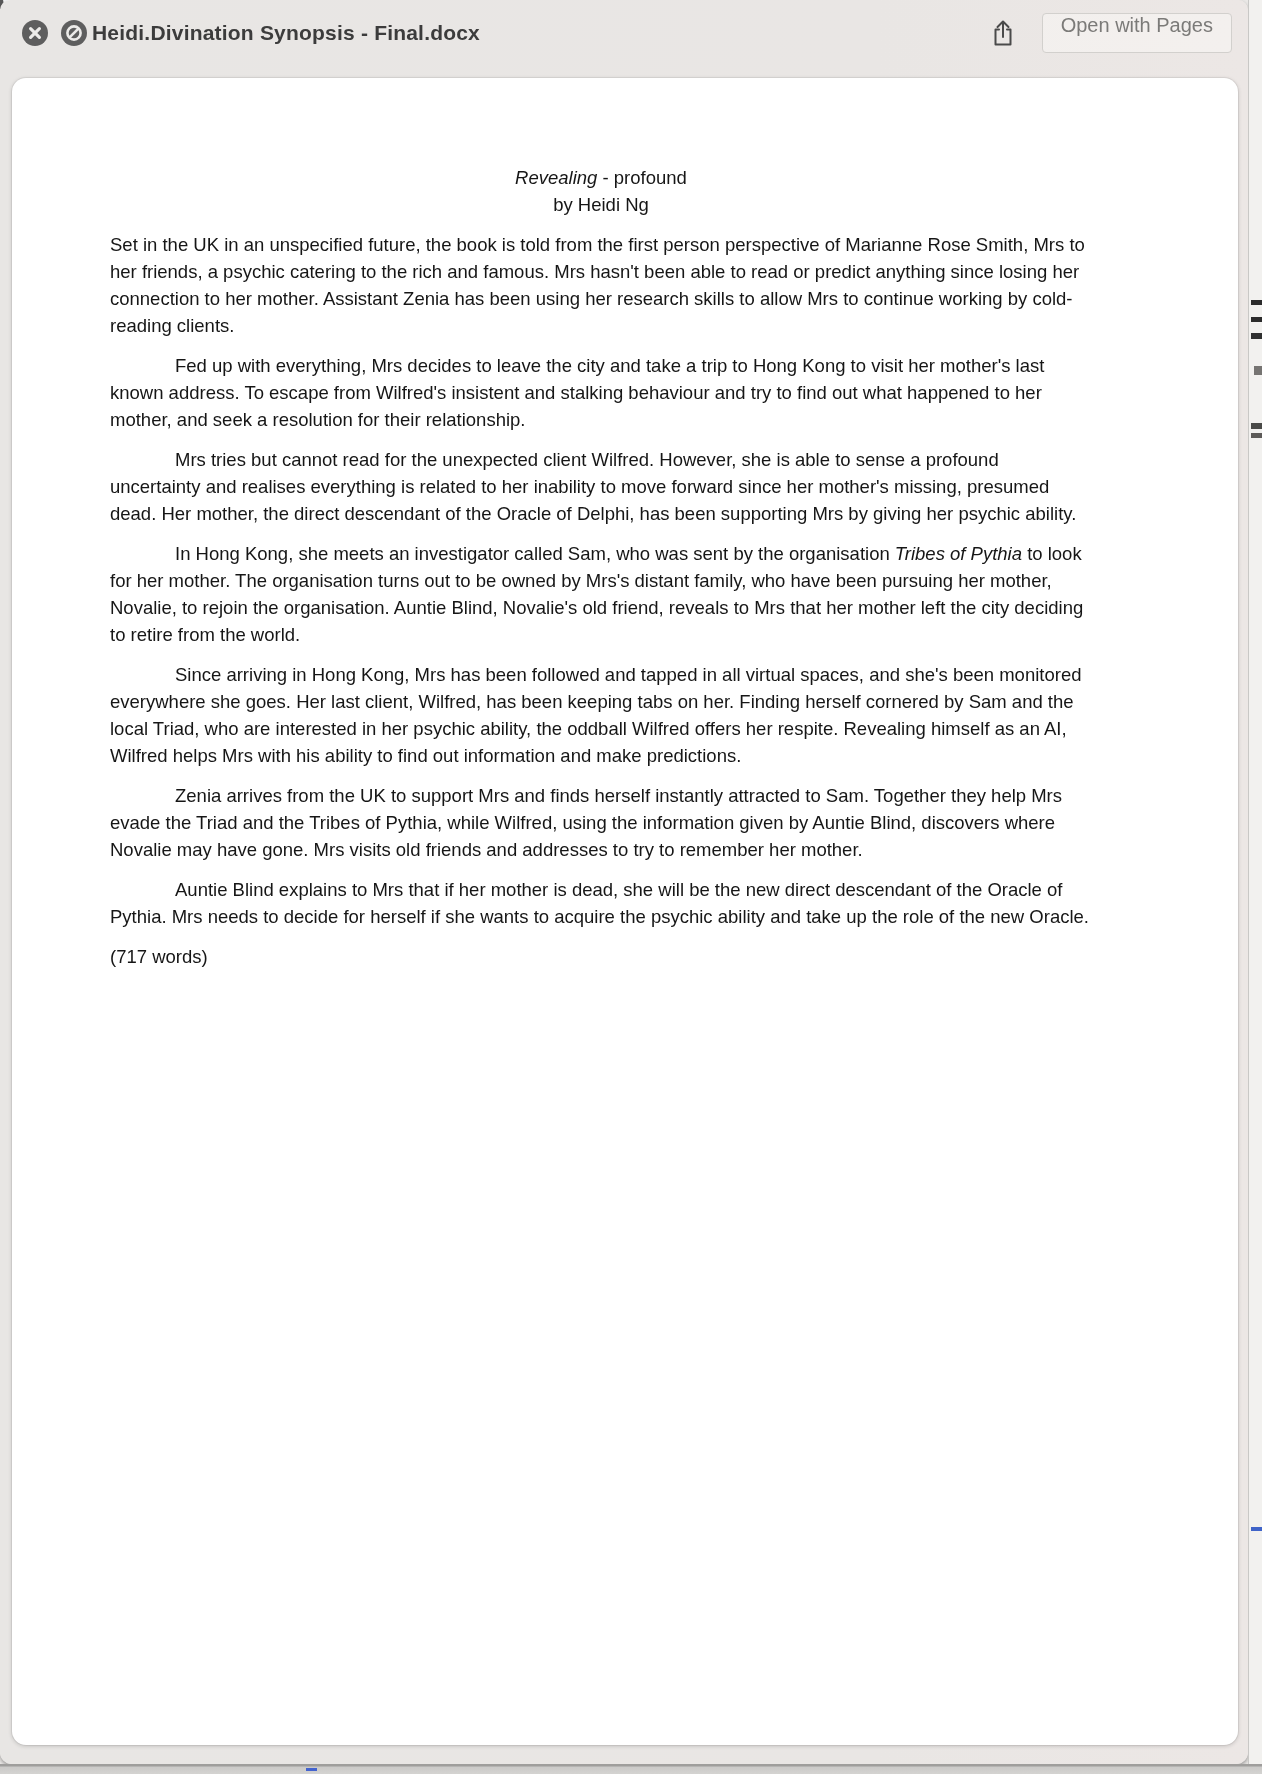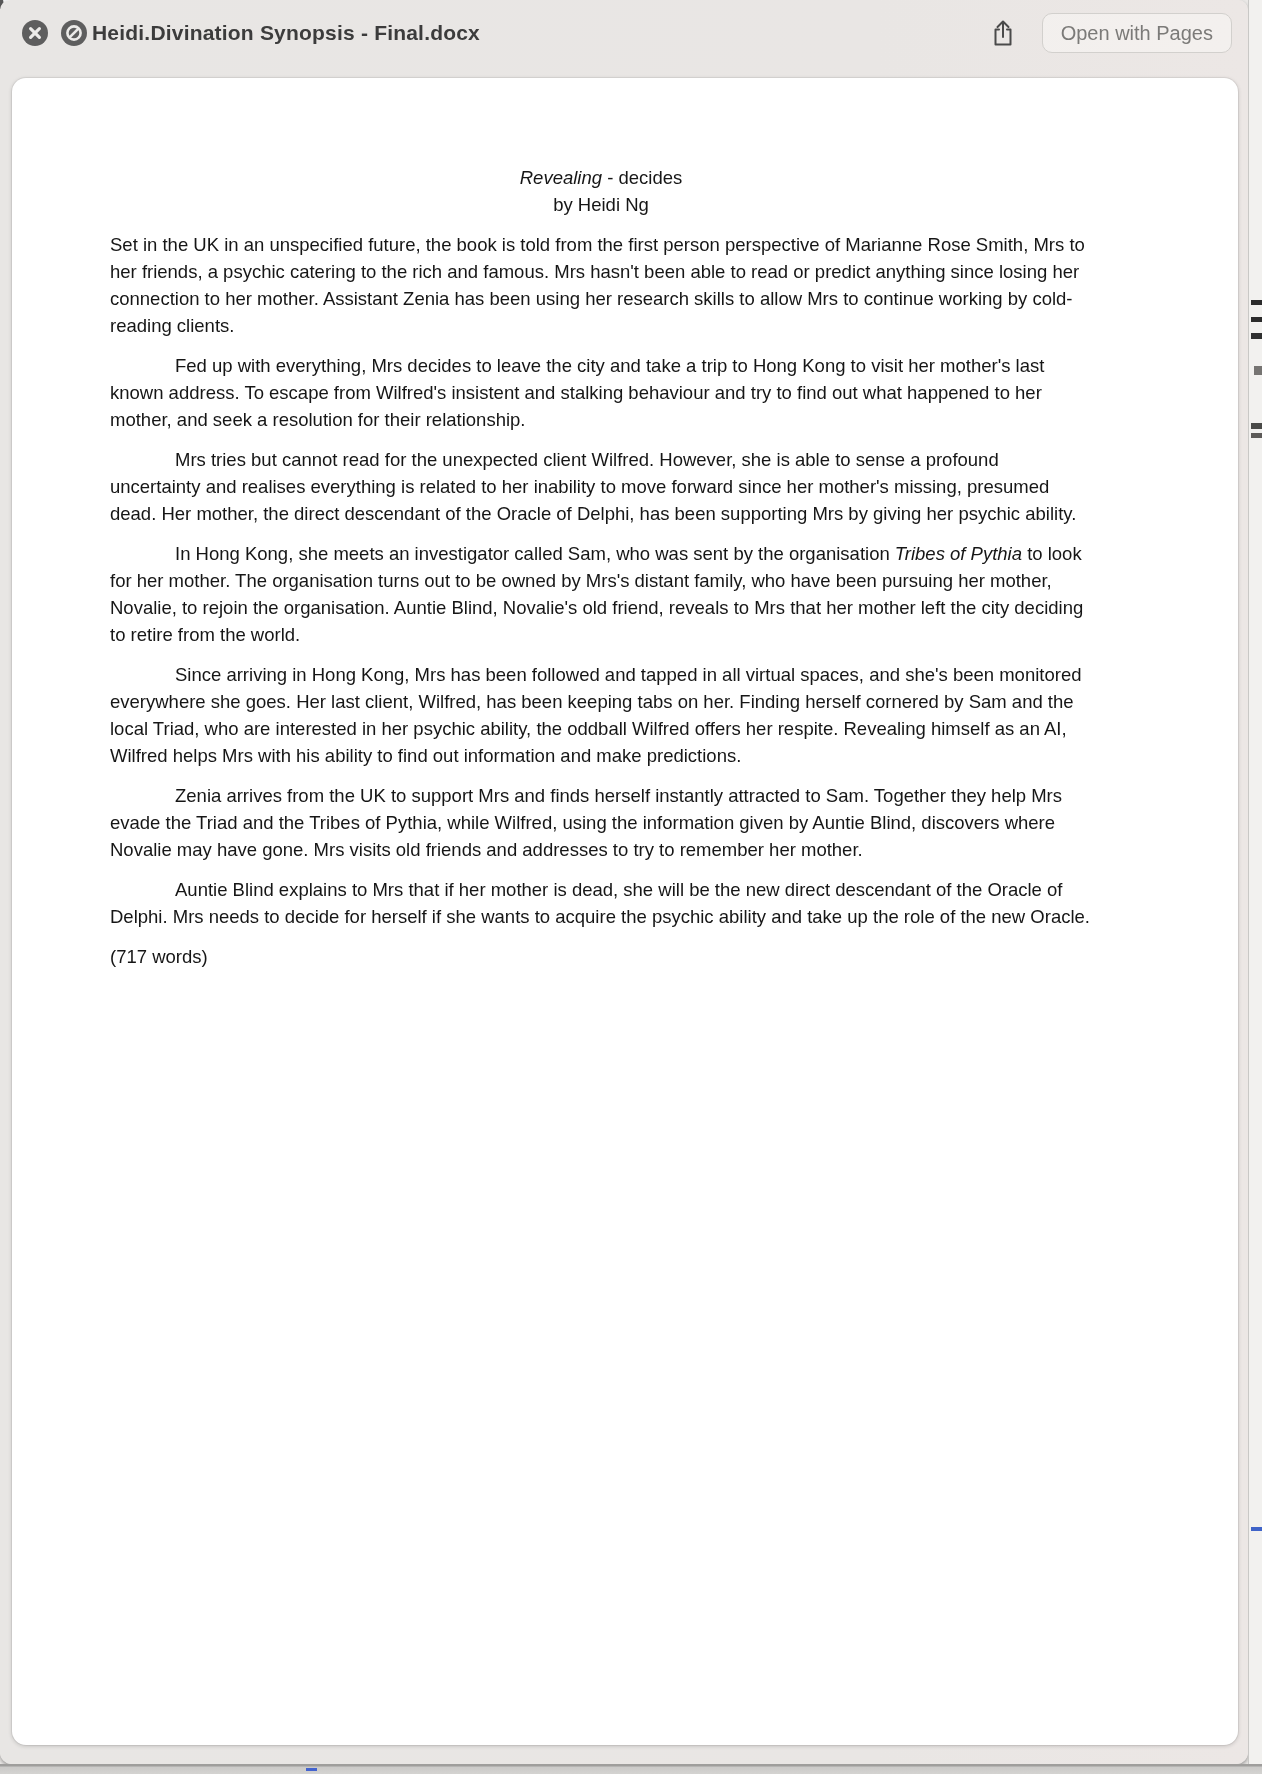--- a/index.html
+++ b/index.html
@@ -35,22 +35,22 @@
 
   .titlebar{position:absolute;left:0;top:0;width:100%;height:66px;
             display:flex;align-items:center;box-sizing:border-box;padding:0 16px 0 22px;}
   .circle-btn{width:26px;height:26px;border-radius:50%;background:#5e5e5e;
               display:flex;align-items:center;justify-content:center;flex:0 0 auto;}
   .circle-btn + .circle-btn{margin-left:13px;}
   .tb-title{margin-left:5px;font-size:21px;font-weight:bold;color:#3c3c3c;
             white-space:nowrap;letter-spacing:.2px;}
   .tb-spacer{flex:1;}
   .share-btn{width:34px;height:34px;display:flex;align-items:center;justify-content:center;flex:0 0 auto;}
-  .open-with{margin-left:22px;height:38px;display:flex;align-items:center;
-             padding:0 18px;border:1.5px solid #d2d0cd;border-radius:10px;
+  .open-with{margin-left:22px;height:38px;display:flex;
+             padding:0 18px;border:1.5px solid #d2d0cd;border-radius:4px;
              background:rgba(252,250,248,0.45);color:#7b7a78;font-size:20px;white-space:nowrap;}
 
   
   .page{position:absolute;left:12px;top:78px;width:1226px;height:1667px;
         background:#ffffff;border-radius:14px;box-sizing:border-box;
         padding:86px 146px 0 98px;overflow:hidden;
         box-shadow:0 0 0 1px rgba(0,0,0,0.05),0 1px 4px rgba(0,0,0,0.18);}
   .doc{font-size:18.5px;line-height:27px;color:#161616;}
   .para{margin:0 0 13px 0;}
   .para.center{text-align:center;}
@@ -88,28 +88,28 @@
           <path d="M13 13.5 H9.5 V28.5 H24.5 V13.5 H21" stroke="#4a4a4a" stroke-width="2" fill="none" stroke-linecap="round" stroke-linejoin="round"></path>
         </svg>
       </div>
       <div class="open-with">
         <span>Open with Pages</span>
       </div>
     </div>
 
     <div class="page">
       <div class="doc" id="doc-body">
-          <div class="para center"><span class="italic">Revealing</span><span> - decides</span><br><span>by Heidi Ng</span></div>
+          <div class="para center"><span class="italic">Revealing</span><span> - profound</span><br><span>by Heidi Ng</span></div>
           <div class="para"><span>Set in the UK in an unspecified future, the book is told from the first person perspective of Marianne Rose Smith, Mrs to her friends, a psychic catering to the rich and famous. Mrs hasn't been able to read or predict anything since losing her connection to her mother. Assistant Zenia has been using her research skills to allow Mrs to continue working by cold-reading clients.</span></div>
           <div class="para indent"><span>Fed up with everything, Mrs decides to leave the city and take a trip to Hong Kong to visit her mother's last known address. To escape from Wilfred's insistent and stalking behaviour and try to find out what happened to her mother, and seek a resolution for their relationship.</span></div>
           <div class="para indent"><span>Mrs tries but cannot read for the unexpected client Wilfred. However, she is able to sense a profound uncertainty and realises everything is related to her inability to move forward since her mother's missing, presumed dead. Her mother, the direct descendant of the Oracle of Delphi, has been supporting Mrs by giving her psychic ability.</span></div>
           <div class="para indent"><span>In Hong Kong, she meets an investigator called Sam, who was sent by the organisation </span><span class="italic">Tribes of Pythia</span><span> to look for her mother. The organisation turns out to be owned by Mrs's distant family, who have been pursuing her mother, Novalie, to rejoin the organisation. Auntie Blind, Novalie's old friend, reveals to Mrs that her mother left the city deciding to retire from the world.</span></div>
           <div class="para indent"><span>Since arriving in Hong Kong, Mrs has been followed and tapped in all virtual spaces, and she's been monitored everywhere she goes. Her last client, Wilfred, has been keeping tabs on her. Finding herself cornered by Sam and the local Triad, who are interested in her psychic ability, the oddball Wilfred offers her respite. Revealing himself as an AI, Wilfred helps Mrs with his ability to find out information and make predictions.</span></div>
           <div class="para indent"><span>Zenia arrives from the UK to support Mrs and finds herself instantly attracted to Sam. Together they help Mrs evade the Triad and the Tribes of Pythia, while Wilfred, using the information given by Auntie Blind, discovers where Novalie may have gone. Mrs visits old friends and addresses to try to remember her mother.</span></div>
-          <div class="para indent"><span>Auntie Blind explains to Mrs that if her mother is dead, she will be the new direct descendant of the Oracle of Delphi. Mrs needs to decide for herself if she wants to acquire the psychic ability and take up the role of the new Oracle.</span></div>
+          <div class="para indent"><span>Auntie Blind explains to Mrs that if her mother is dead, she will be the new direct descendant of the Oracle of Pythia. Mrs needs to decide for herself if she wants to acquire the psychic ability and take up the role of the new Oracle.</span></div>
           <div class="para"><span>(717 words)</span></div>
         </div>
     </div>
 
   </div>
 
   <div class="right-strip">
     <div class="mk mk1"></div>
     <div class="mk mk2"></div>
     <div class="mk mk3"></div>

